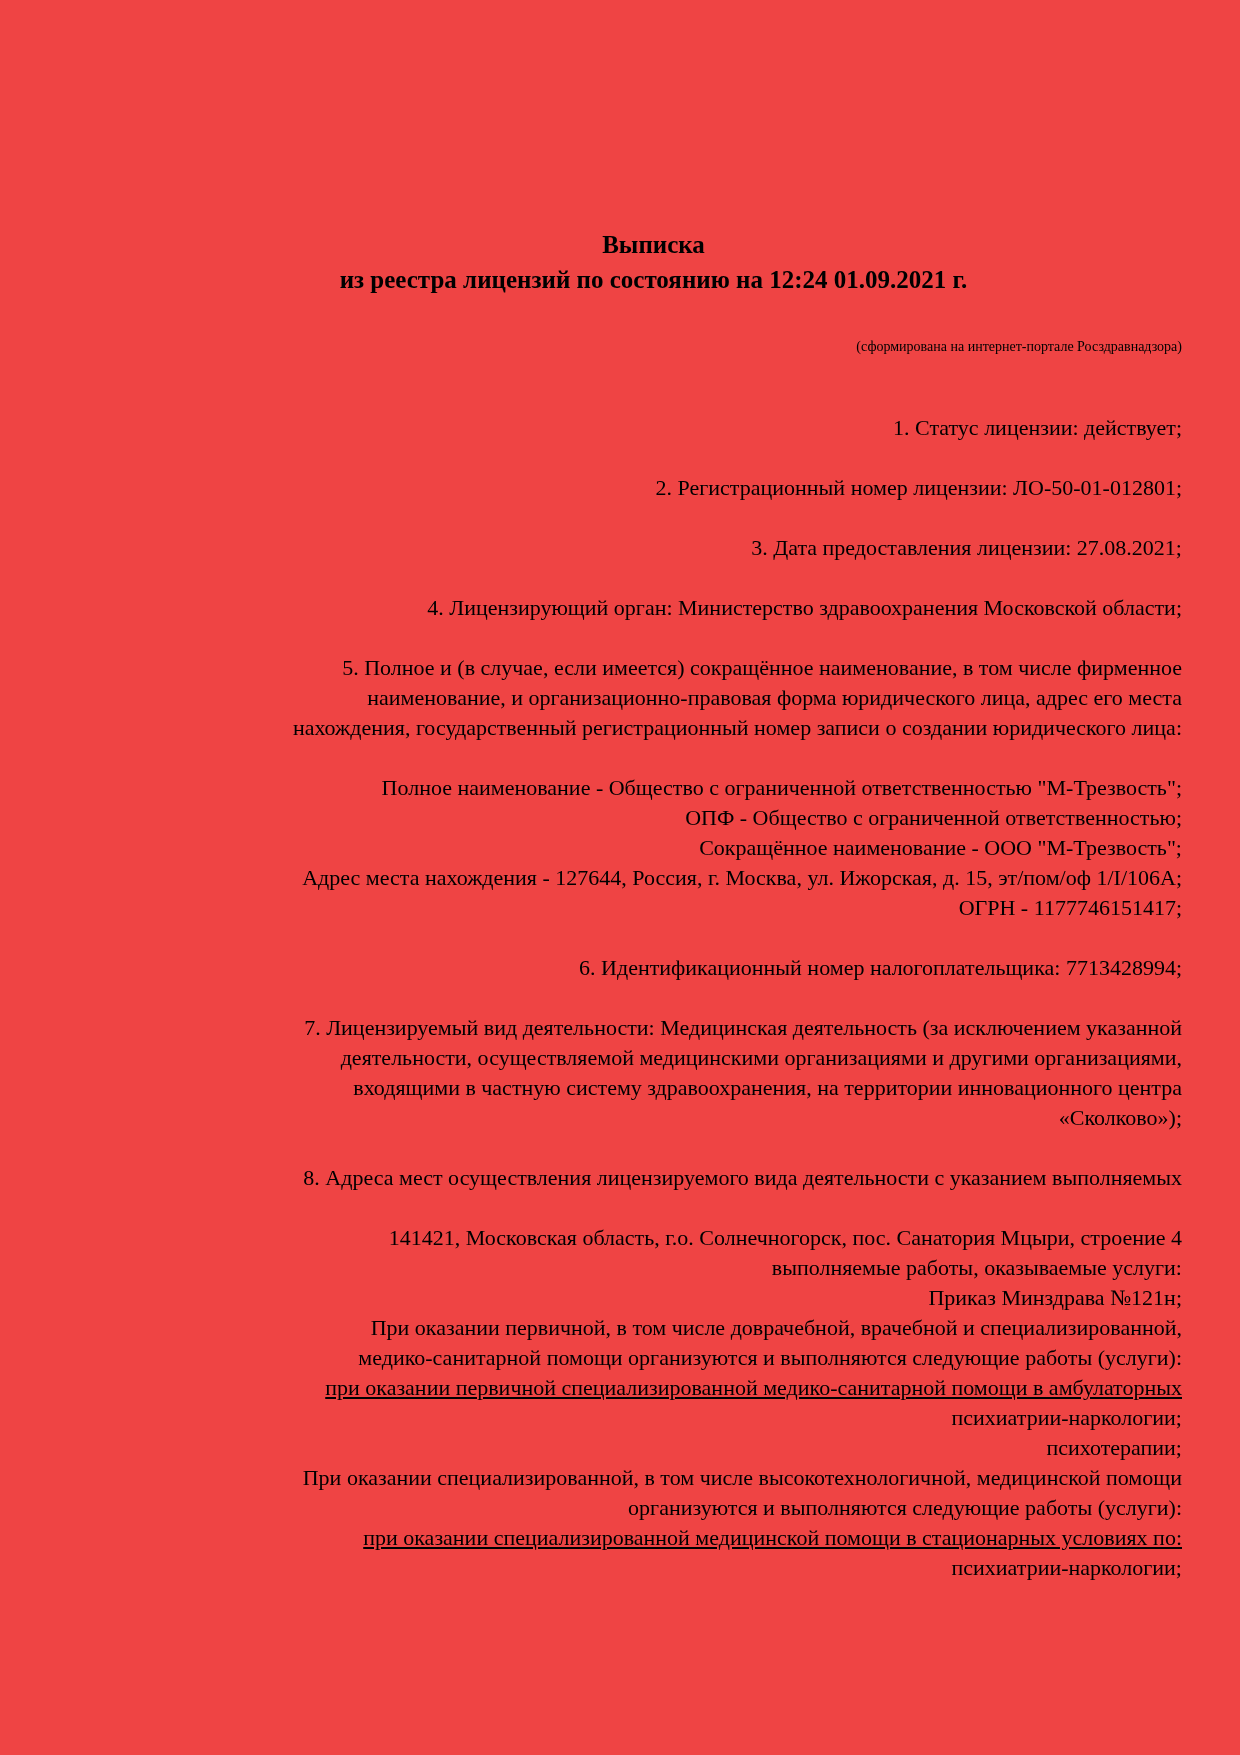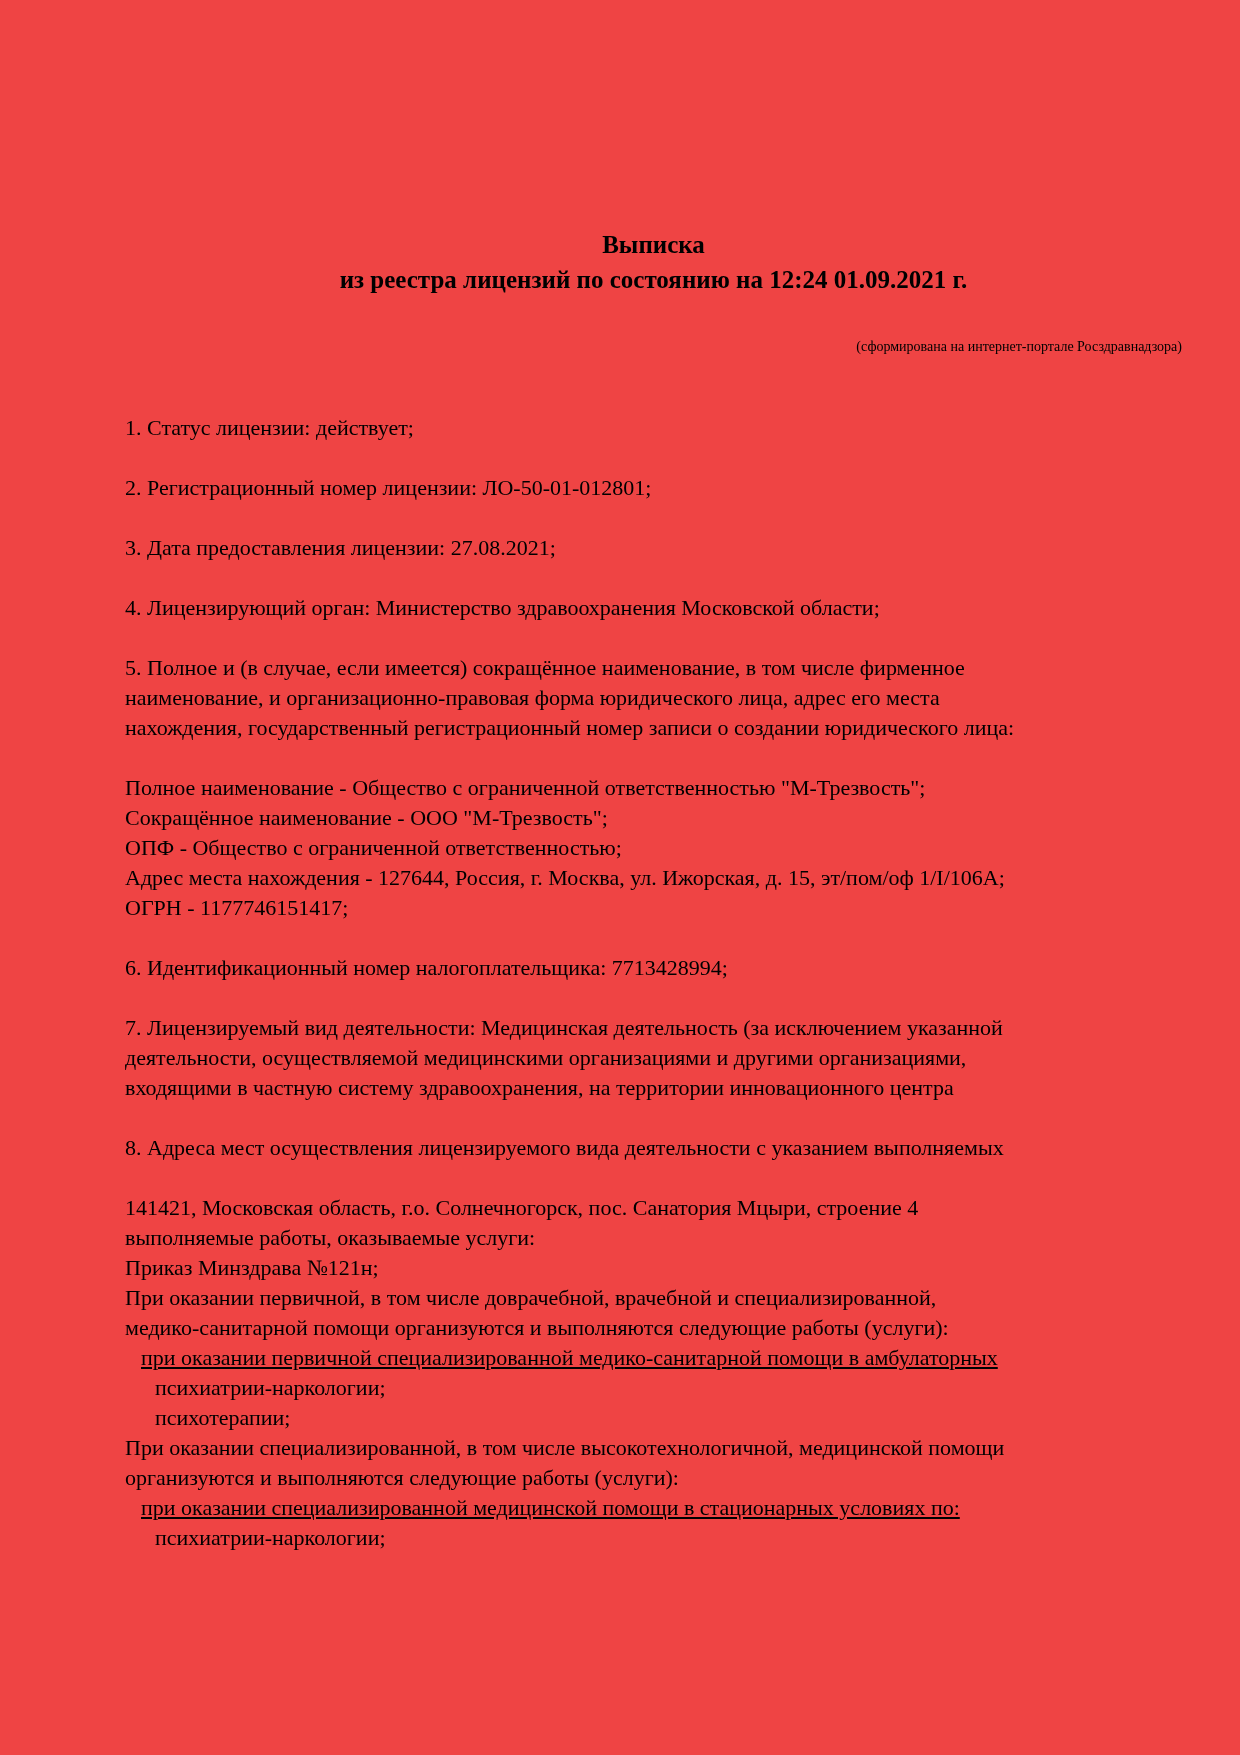--- a/index.html
+++ b/index.html
@@ -37,20 +37,21 @@
     font-size: 14px;
     line-height: 30px;
     white-space: nowrap;
   }
   .body-block {
     position: absolute;
     top: 413px;
     left: 125px;
     width: 1057px;
     line-height: 30px;
+    text-align: right;
   }
   .body-block p {
     margin: 0;
     height: 30px;
     white-space: nowrap;
   }
   .gap  { margin-top: 30px !important; }
   .ind1 { padding-left: 16px; text-decoration: underline; }
   .ind2 { padding-left: 30px; }
 </style>
@@ -68,28 +69,29 @@
 
   <div class="body-block">
     <p>1. Статус лицензии: действует;</p>
     <p class="gap">2. Регистрационный номер лицензии: ЛО-50-01-012801;</p>
     <p class="gap">3. Дата предоставления лицензии: 27.08.2021;</p>
     <p class="gap">4. Лицензирующий орган: Министерство здравоохранения Московской области;</p>
     <p class="gap">5. Полное и (в случае, если имеется) сокращённое наименование, в том числе фирменное</p>
     <p>наименование, и организационно-правовая форма юридического лица, адрес его места</p>
     <p>нахождения, государственный регистрационный номер записи о создании юридического лица:</p>
     <p class="gap">Полное наименование - Общество с ограниченной ответственностью "М-Трезвость";</p>
+    <p>ОПФ - Общество с ограниченной ответственностью;</p>
     <p>Сокращённое наименование - ООО "М-Трезвость";</p>
-    <p>ОПФ - Общество с ограниченной ответственностью;</p>
     <p>Адрес места нахождения - 127644, Россия, г. Москва, ул. Ижорская, д. 15, эт/пом/оф 1/I/106А;</p>
     <p>ОГРН - 1177746151417;</p>
     <p class="gap">6. Идентификационный номер налогоплательщика: 7713428994;</p>
     <p class="gap">7. Лицензируемый вид деятельности: Медицинская деятельность (за исключением указанной</p>
     <p>деятельности, осуществляемой медицинскими организациями и другими организациями,</p>
     <p>входящими в частную систему здравоохранения, на территории инновационного центра</p>
+    <p>«Сколково»);</p>
     <p class="gap">8. Адреса мест осуществления лицензируемого вида деятельности с указанием выполняемых</p>
     <p class="gap">141421, Московская область, г.о. Солнечногорск, пос. Санатория Мцыри, строение 4</p>
     <p>выполняемые работы, оказываемые услуги:</p>
     <p>Приказ Минздрава №121н;</p>
     <p>При оказании первичной, в том числе доврачебной, врачебной и специализированной,</p>
     <p>медико-санитарной помощи организуются и выполняются следующие работы (услуги):</p>
     <p class="ind1">при оказании первичной специализированной медико-санитарной помощи в амбулаторных</p>
     <p class="ind2">психиатрии-наркологии;</p>
     <p class="ind2">психотерапии;</p>
     <p>При оказании специализированной, в том числе высокотехнологичной, медицинской помощи</p>

